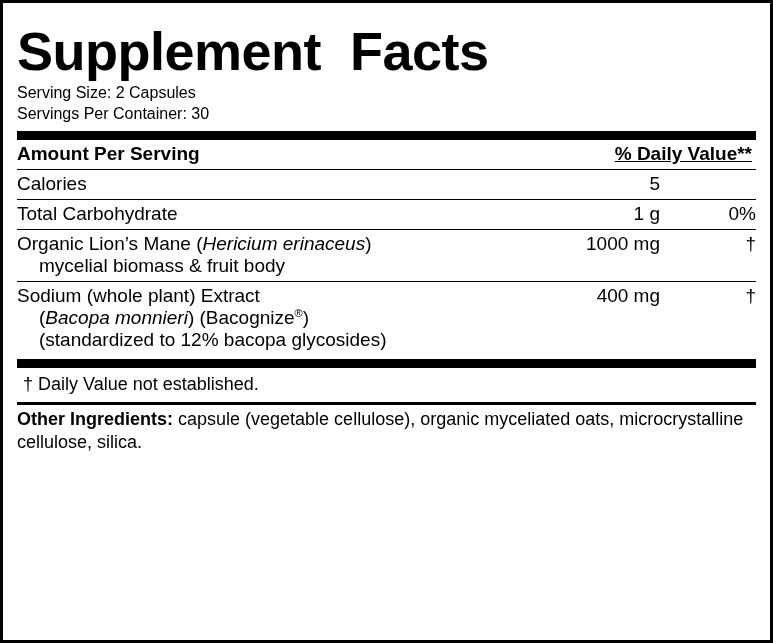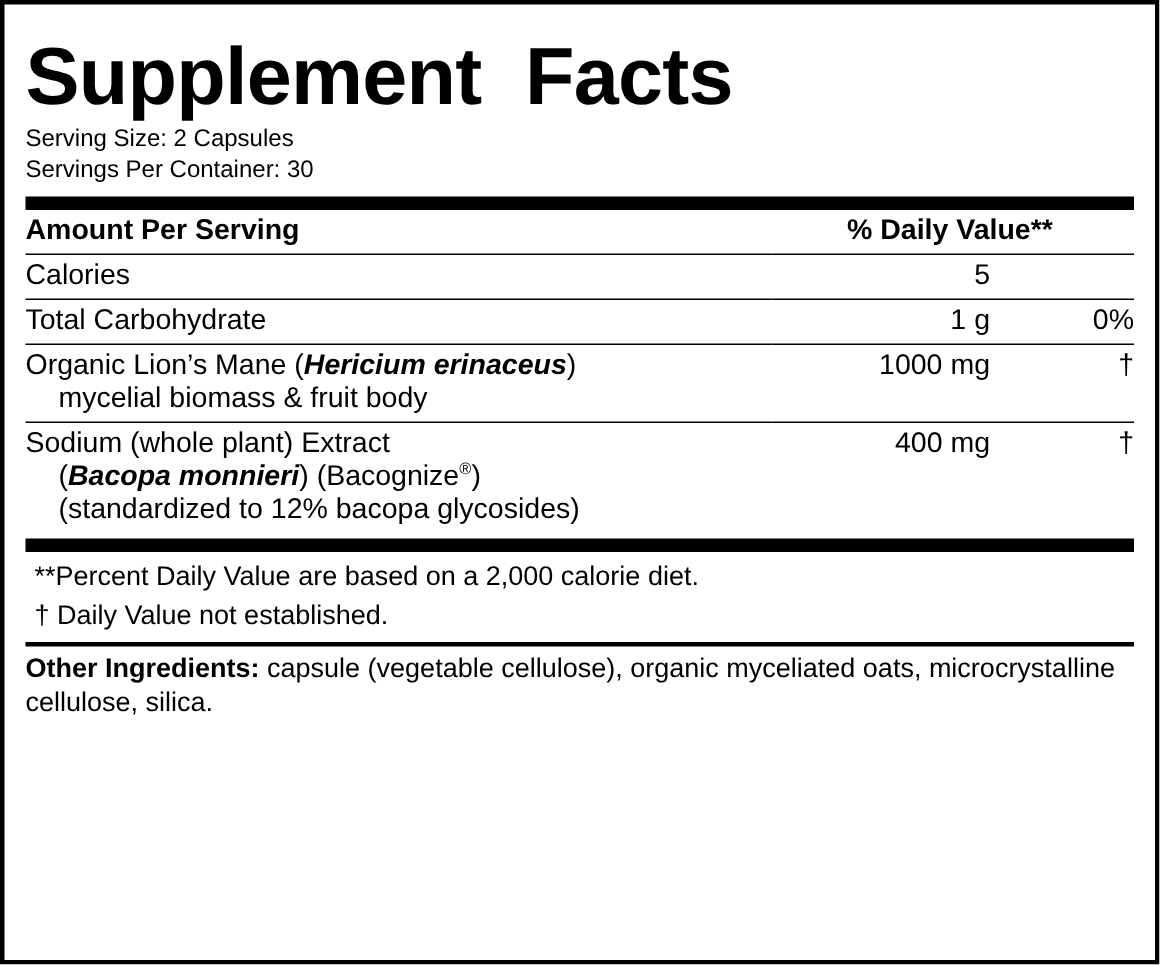--- a/index.html
+++ b/index.html
@@ -48,26 +48,26 @@
     font-size: 19px;
   }
   table.facts td {
     padding: 3px 0 4px 0;
     vertical-align: top;
   }
   td.name   { text-align: left; margin-top: 40px; }
   td.amount { text-align: right; white-space: nowrap; padding-right: 4px; }
   td.dv     { text-align: right; white-space: nowrap; width: 96px; padding-right: 14px;}
   .hdr td { font-weight: bold; padding-bottom: 5px; padding-top: 3px; }
-  .hdr td.dv-head { text-align: center; padding-right: 4px; width: 200px;}
+  .hdr td.dv-head { text-align: right; padding-right: 4px; width: 200px; text-decoration: underline;}
 
   tr.sep td { border-bottom: 1px solid #000; }
 
   .indent1 { padding-left: 22px; display:block; }
-  .ital { font-style: italic; font-weight: bold; }
+  .ital { font-style: italic; }
   sup.reg { font-size: 11px; vertical-align: super; }
 
   .footnote {
     font-size: 18px;
     line-height: 1.32;
     padding: 2px 0 0 6px;
   }
   .other {
     font-size: 18px;
     line-height: 1.3;
@@ -124,20 +124,19 @@
           <span class="indent1">(standardized to 12% bacopa glycosides)</span>
         </td>
         <td class="amount">400 mg</td>
         <td class="dv dagger-cell">†</td>
       </tr>
     </tbody>
   </table>
 
   <div class="rule-thick2"></div>
 
-  <div class="footnote">**Percent Daily Value are based on a 2,000 calorie diet.</div>
   <div class="footnote">† Daily Value not established.</div>
 
   <div class="rule-med"></div>
 
   <div class="other"><span class="lbl">Other Ingredients:</span><span> capsule (vegetable cellulose), organic myceliated oats, microcrystalline cellulose, silica.</span></div>
 
 </div>
 
 </body></html>

